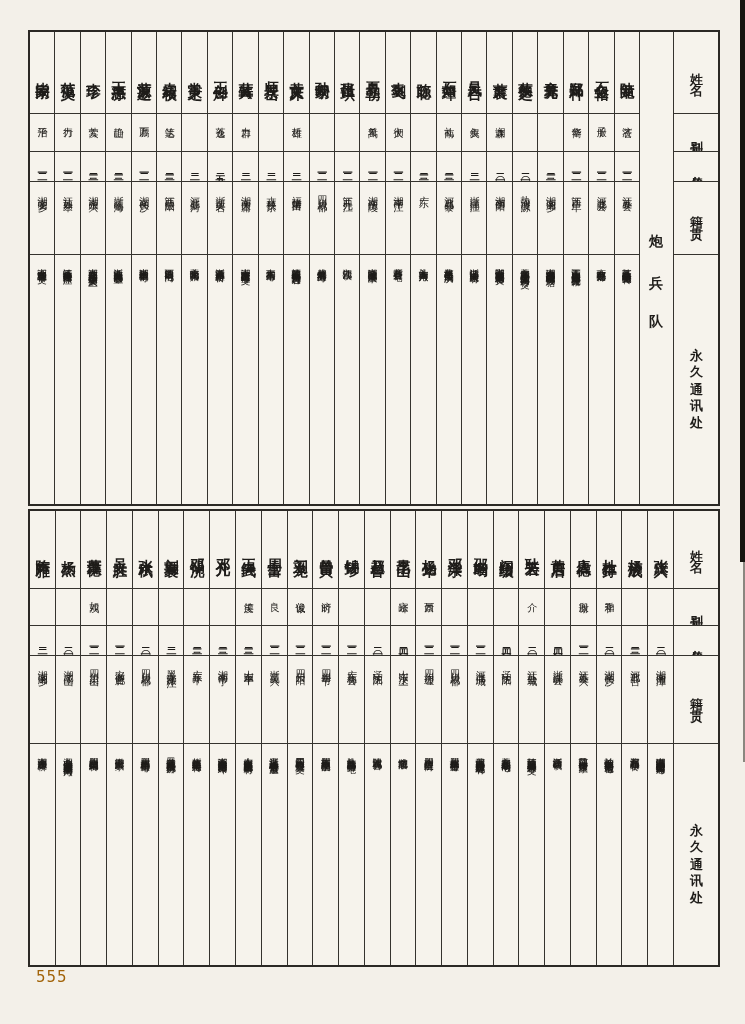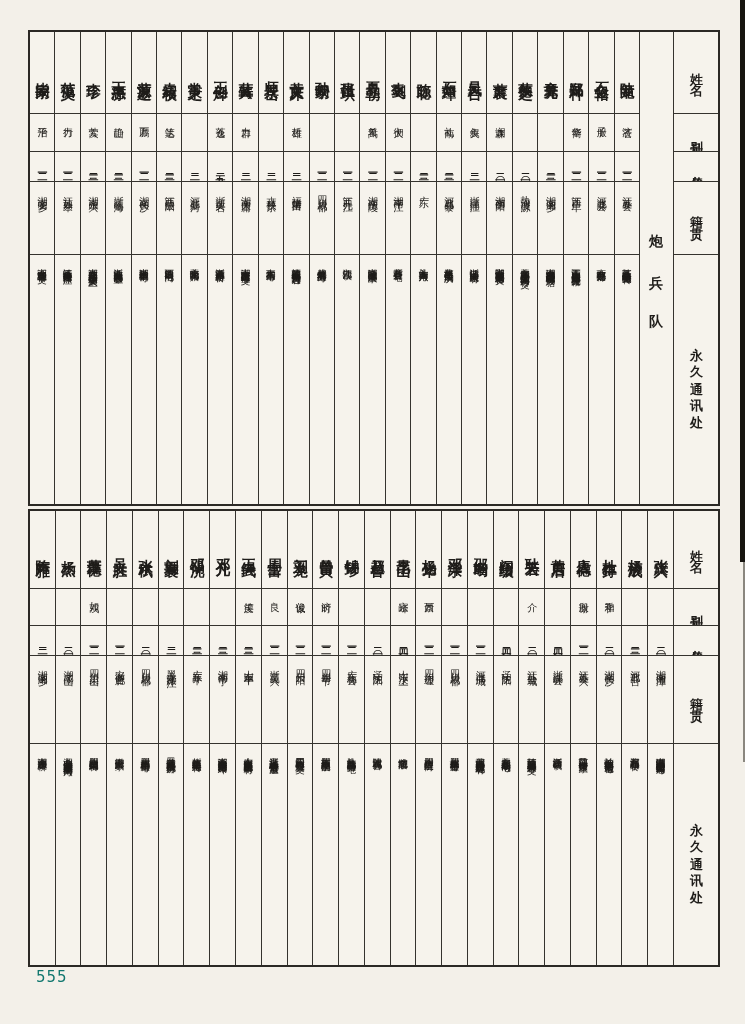--- a/index.html
+++ b/index.html
@@ -41,21 +41,21 @@
 
   .hdr{font-size:13px;font-weight:700;align-items:center;}
   .hdr-name{letter-spacing:10px;}
   .hdr-alias{letter-spacing:2px;}
   .hdr-age{letter-spacing:0px;font-size:11px;}
   .hdr-native{letter-spacing:12px;}
   .hdr-address{letter-spacing:17px;align-items:center;}
   .unit-cell{flex:1;border-bottom:none;align-items:center;font-size:14px;font-weight:700;
              letter-spacing:40px;padding-top:30px;}
 
-  .page-number{position:absolute;left:36px;top:968px;font-size:15px;color:#0f766e;
+  .page-number{position:absolute;left:36px;top:968px;font-size:15px;color:#a16207;
                letter-spacing:1px;}
 </style>
 </head>
 <body>
 
 <div class="page">
   <div class="scan-strip"></div>
   <div class="scan-strip2"></div>
 
   <div id="table-top" class="dir-table t0">

